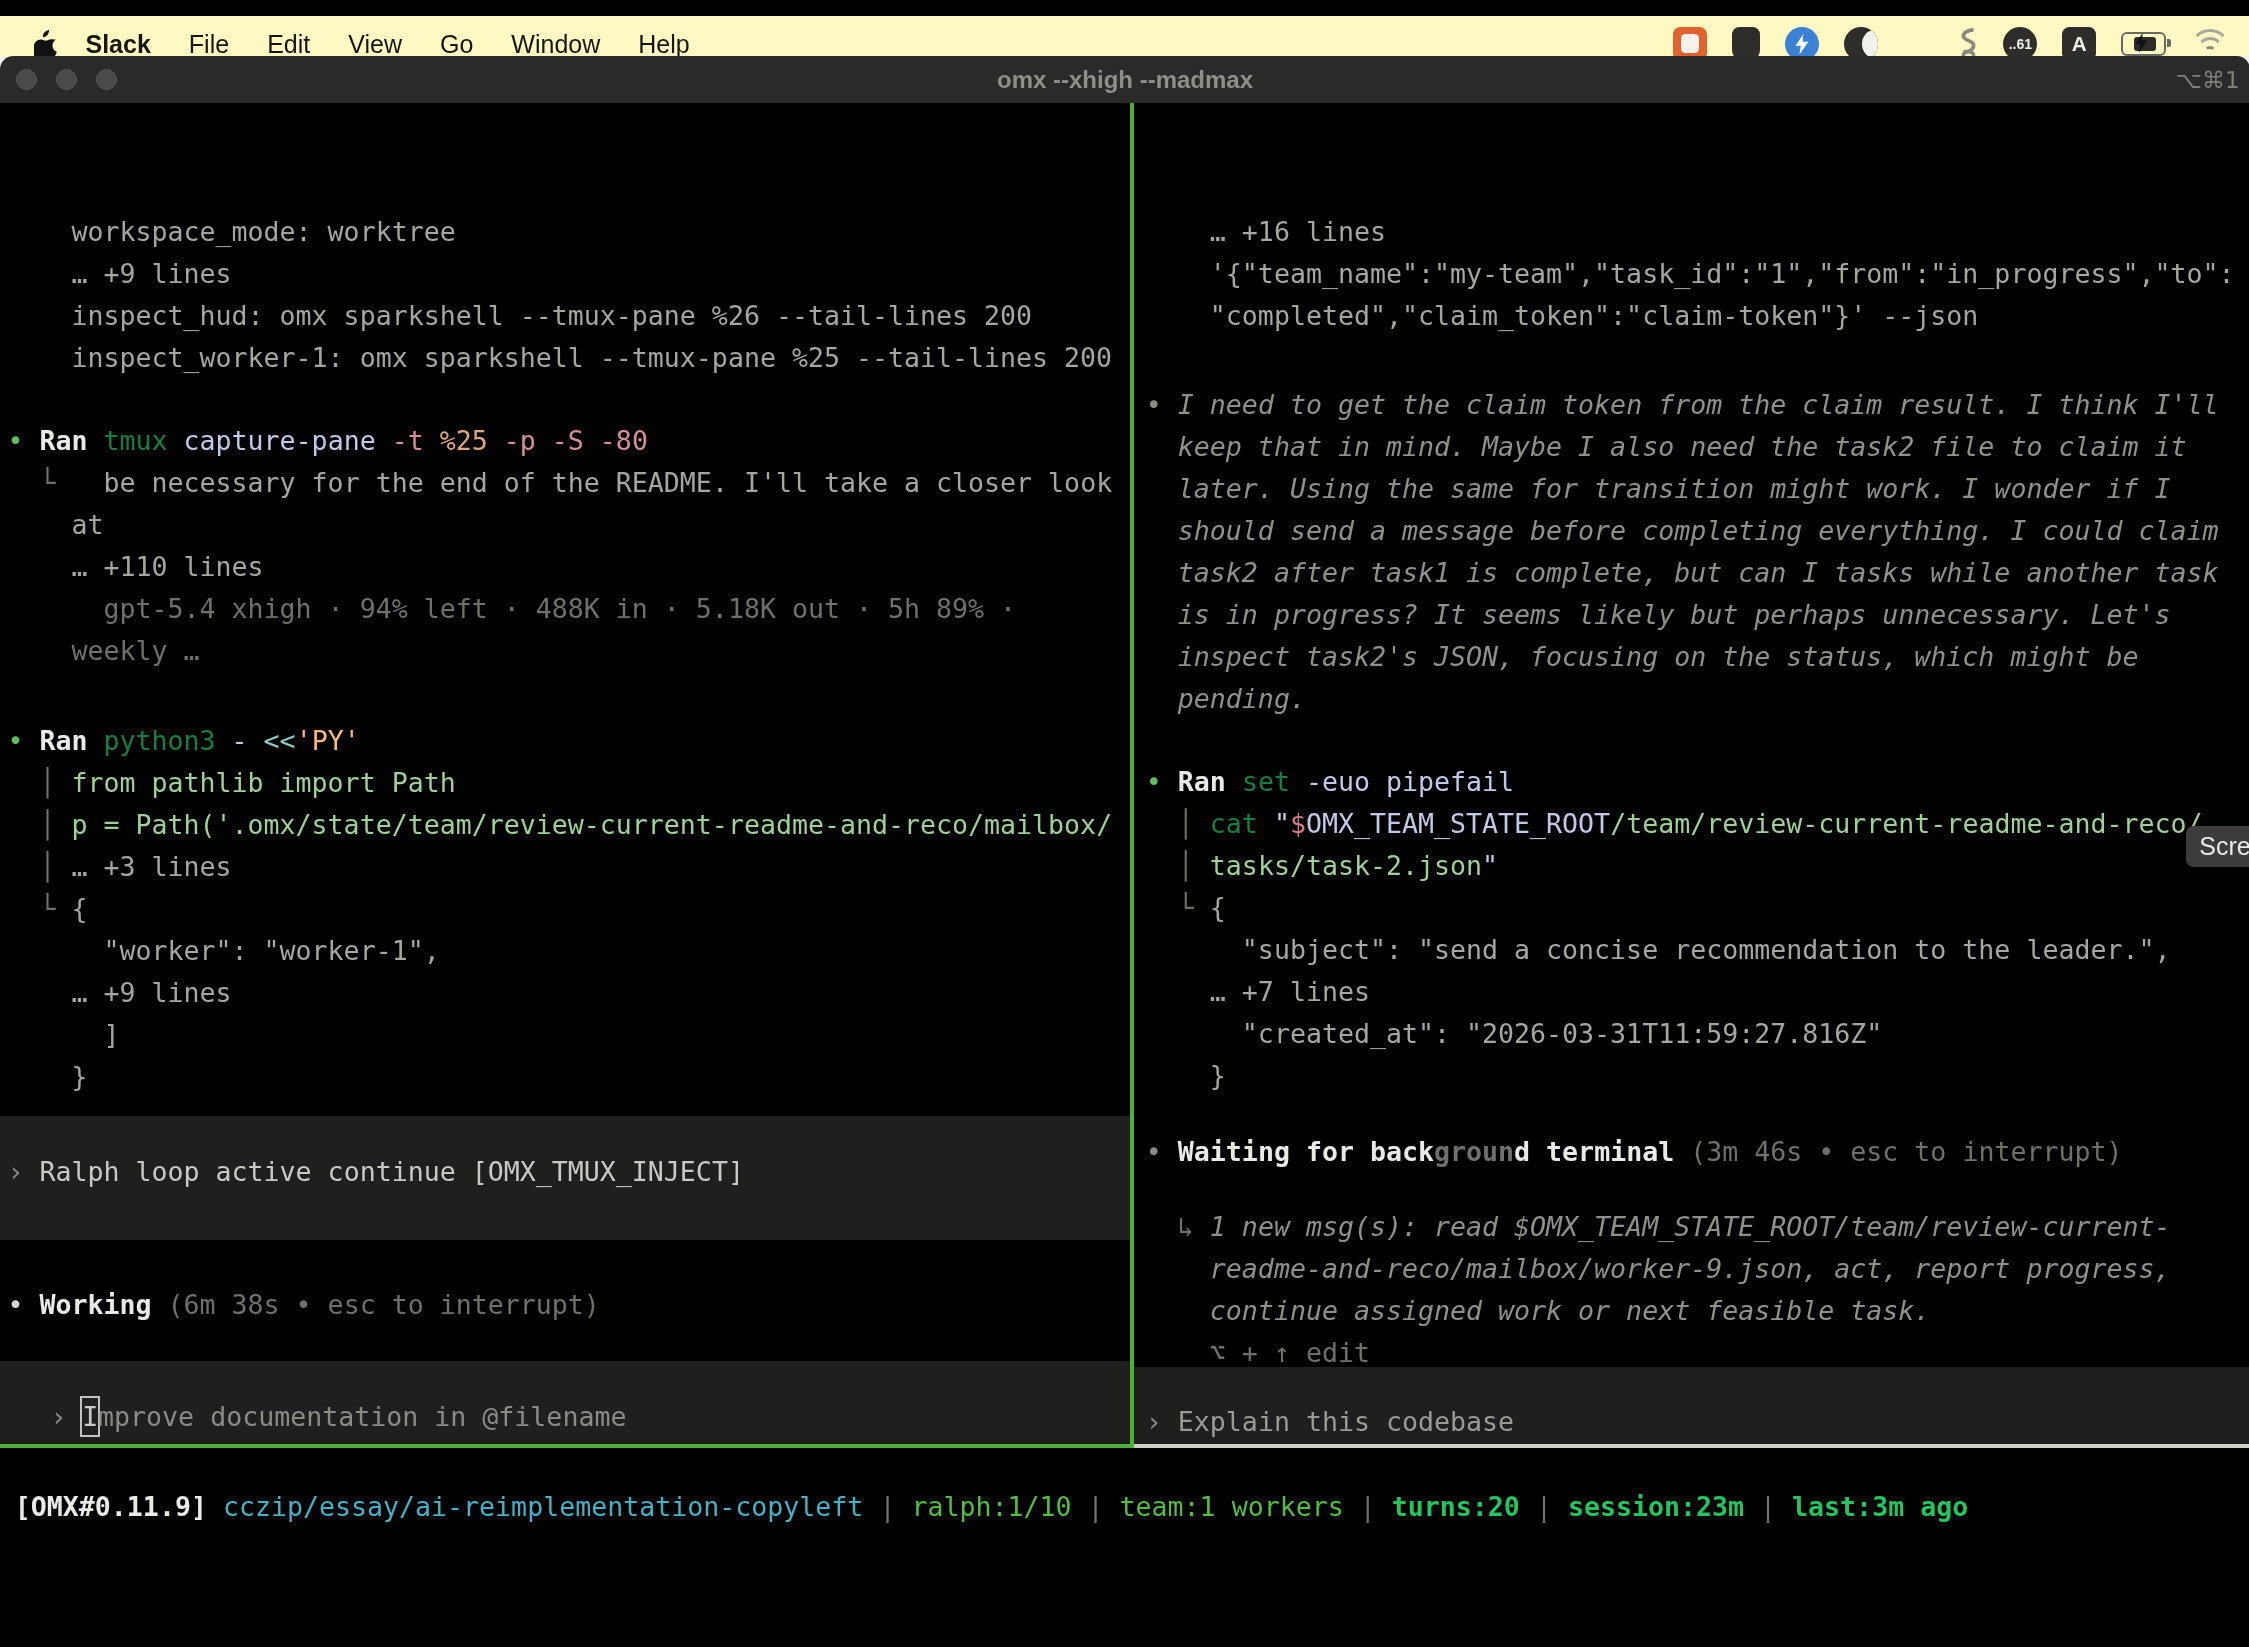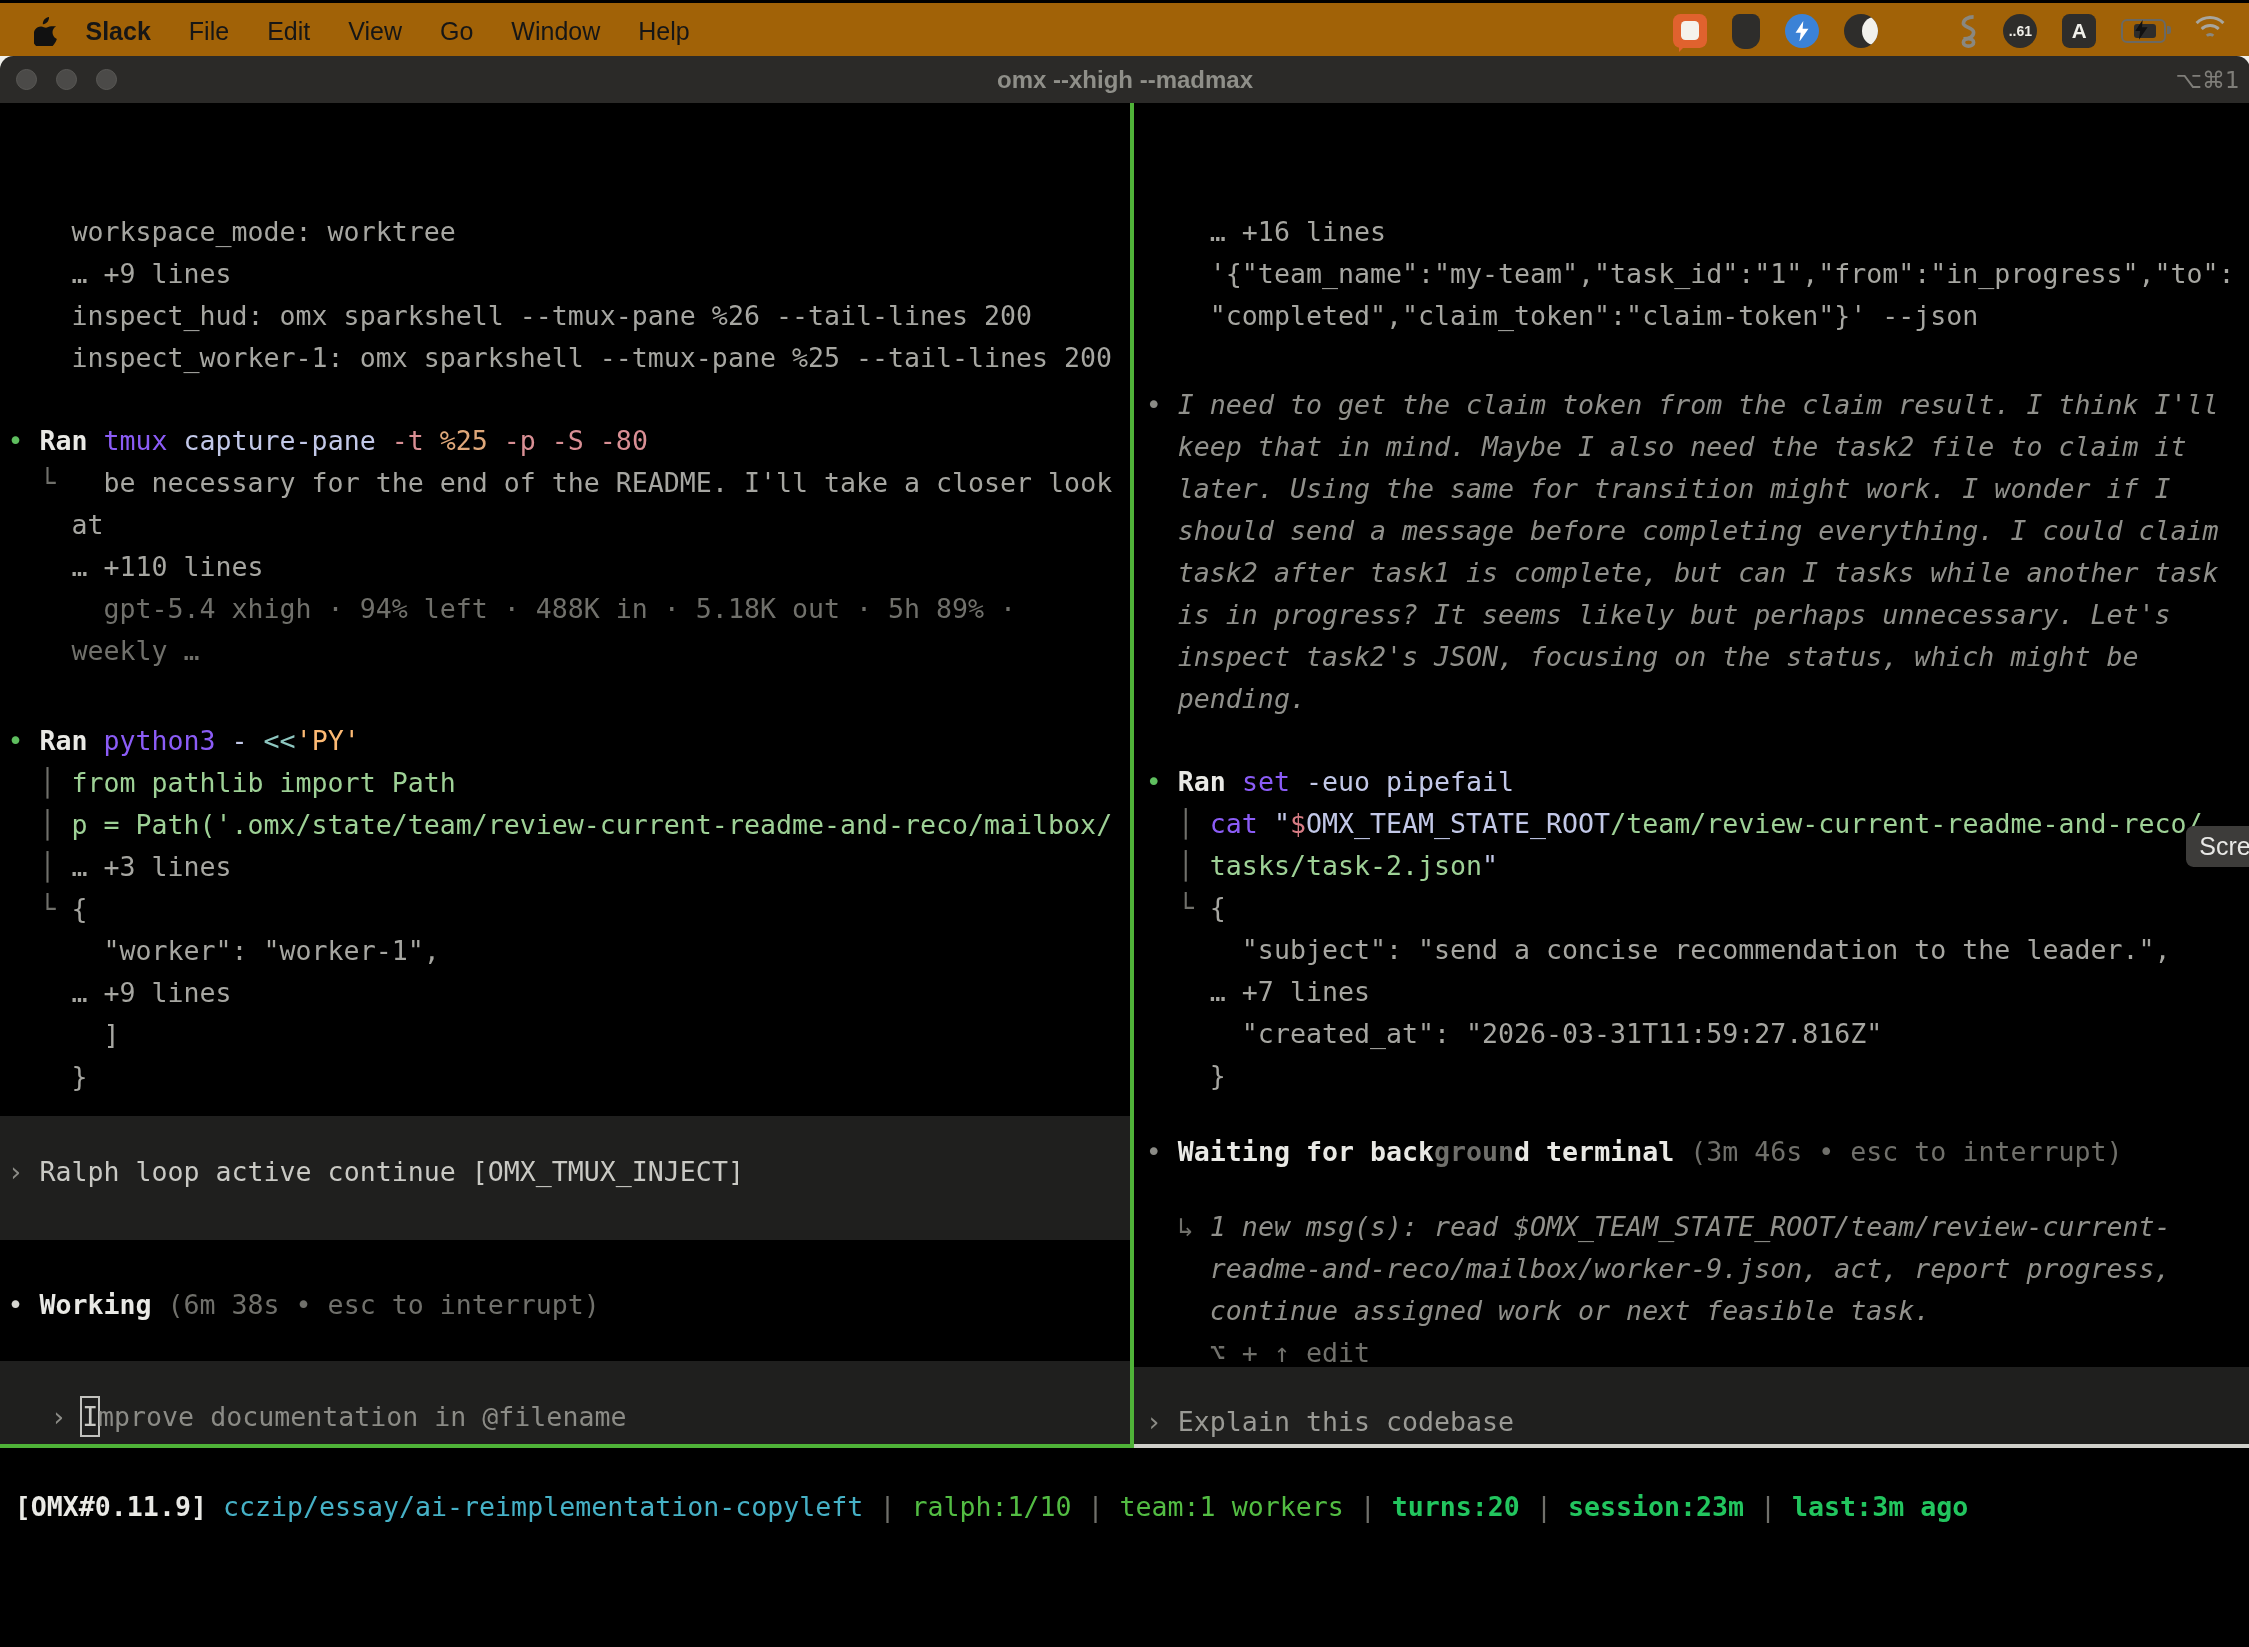--- a/index.html
+++ b/index.html
@@ -1,19 +1,19 @@
 <!DOCTYPE html>
 <html style="font-size:11.8px"><head>
 <meta charset="utf-8">
 <style>
   html,body{margin:0;padding:0;background:#000;}
   .screen{position:relative;width:2250px;height:1648px;overflow:hidden;background:#000;
           font-family:"Liberation Sans",sans-serif;}
   
-  .menubar{position:absolute;top:3px;left:0;width:2250px;height:56px;background:#a16207;
+  .menubar{position:absolute;top:16px;left:0;width:2250px;height:56px;background:#fef9c3;
            display:flex;align-items:center;color:#161616;font-size:25px;}
   .menubar .apple{width:34px;height:34px;margin-left:29.5px;display:flex;align-items:center;justify-content:center;}
   .menubar .apple svg{width:25px;height:29.5px;fill:#111;}
   .menu-item{padding:0 19px;white-space:nowrap;}
   .menu-item.appname{font-weight:700;padding-left:22px;}
   .menu-status{margin-left:auto;display:flex;align-items:center;gap:25px;padding-right:20.7px;}
   .mi{display:flex;align-items:center;justify-content:center;}
   .ic-chat{width:34px;height:34px;background:#e0622e;border-radius:7.4px;position:relative;}
   .ic-chat::before{content:"";position:absolute;left:8px;top:6.6px;width:17.7px;height:19px;background:#f5f2ec;border-radius:4.4px;}
   .ic-chat::after{content:"";position:absolute;left:5.9px;bottom:-4.4px;width:0;height:0;border-left:8.9px solid #e0622e;border-bottom:8.9px solid transparent;}
@@ -59,21 +59,21 @@
   .vdiv{position:absolute;left:1130px;top:0;width:3.7px;height:1343px;background:#4fb238;}
   .hdiv-l{position:absolute;left:0;top:1341px;width:1134px;height:3.7px;background:#4fb238;}
   .hdiv-r{position:absolute;left:1134px;top:1341px;width:1116px;height:3.7px;background:#cfcfca;}
   .band{position:absolute;left:0;right:0;height:124px;background:#1f1f1e;}
   .tblock{position:absolute;left:7.4px;right:0;}
   .pane-right .tblock{left:11.8px;}
   .tline{white-space:pre;height:42px;line-height:42px;}
   
   .c-text{color:#a6a6a1;} .c-dim{color:#70706b;}
   .c-bold{color:#e9e9e5;font-weight:700;} .c-shimmer{color:#6f6f6b;font-weight:700;}
-  .c-cmd{color:#8b5cf6;text-align:right;} .c-lav{color:#c2c8e8;} .c-arg{color:#c2c8e8;}
+  .c-cmd{color:#15803d;text-align:right;} .c-lav{color:#c2c8e8;} .c-arg{color:#c2c8e8;}
   .c-flag{color:#d98f94;} .c-num{color:#dfa87a;} .c-sym{color:#d77c84;}
   .c-str{color:#fdba74;} .c-grn{color:#9ed196;} .c-code{color:#9ed196;}
   .c-teal{color:#8ec7c0;} .c-tree{color:#70706b;}
   .c-bullet-green{color:#5fbf5f;} .c-bullet-dim{color:#8b8b86;} .c-bullet-white{color:#d6d6d1;}
   .c-italic{color:#90908b;font-style:italic;}
   .c-prompt{color:#8b8b86;} .c-band-text{color:#c9c9c4;}
   .c-placeholder{color:#8b8b86;} .c-band-placeholder{color:#9a9a95;}
   .c-cursor{color:#c9c9c4;border:2.2px solid #c2c2be;margin:-2.2px;display:inline-block;height:37px;line-height:37px;}
   .c-hud-bold{color:#e9e9e5;font-weight:700;} .c-cyan{color:#46b1c6;}
   .c-green{color:#53bd43;} .c-sep{color:#70706b;} .c-hud-dim{color:#22c55e;font-weight:bold;}

